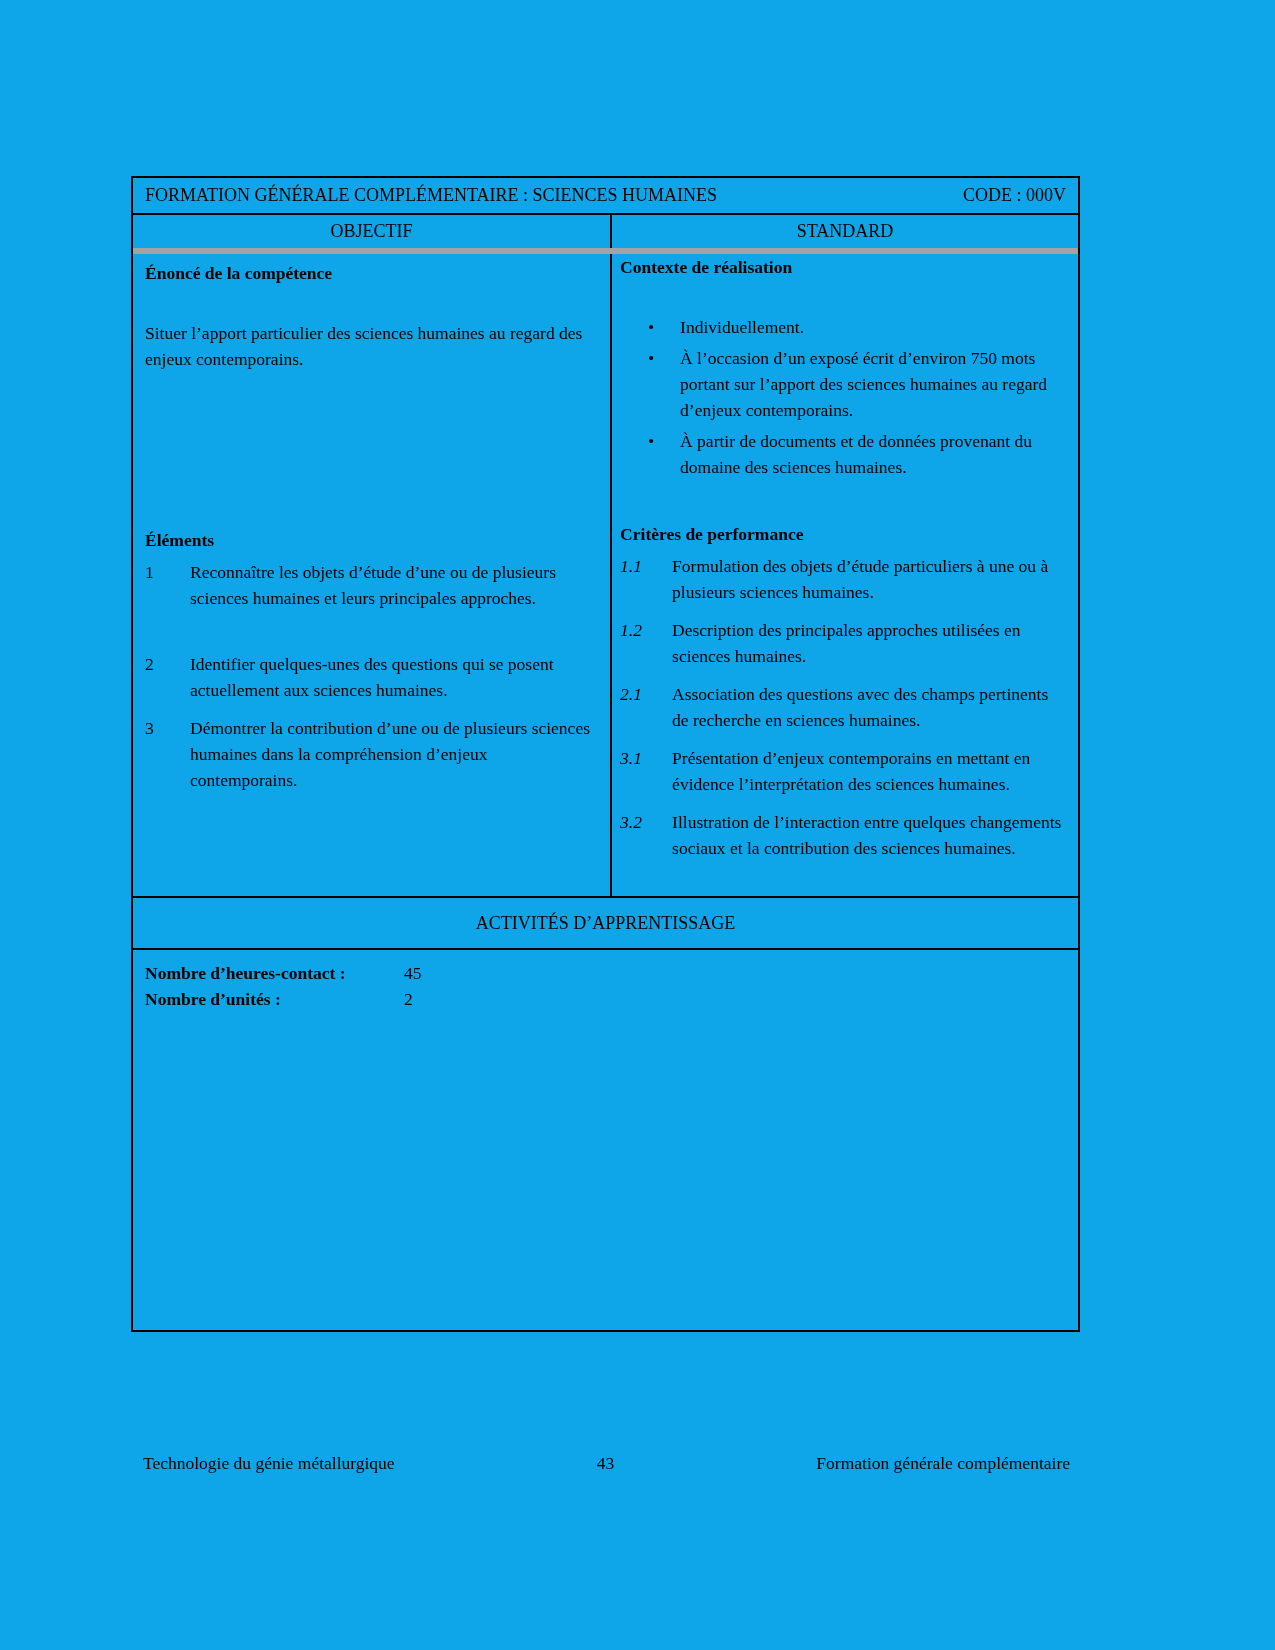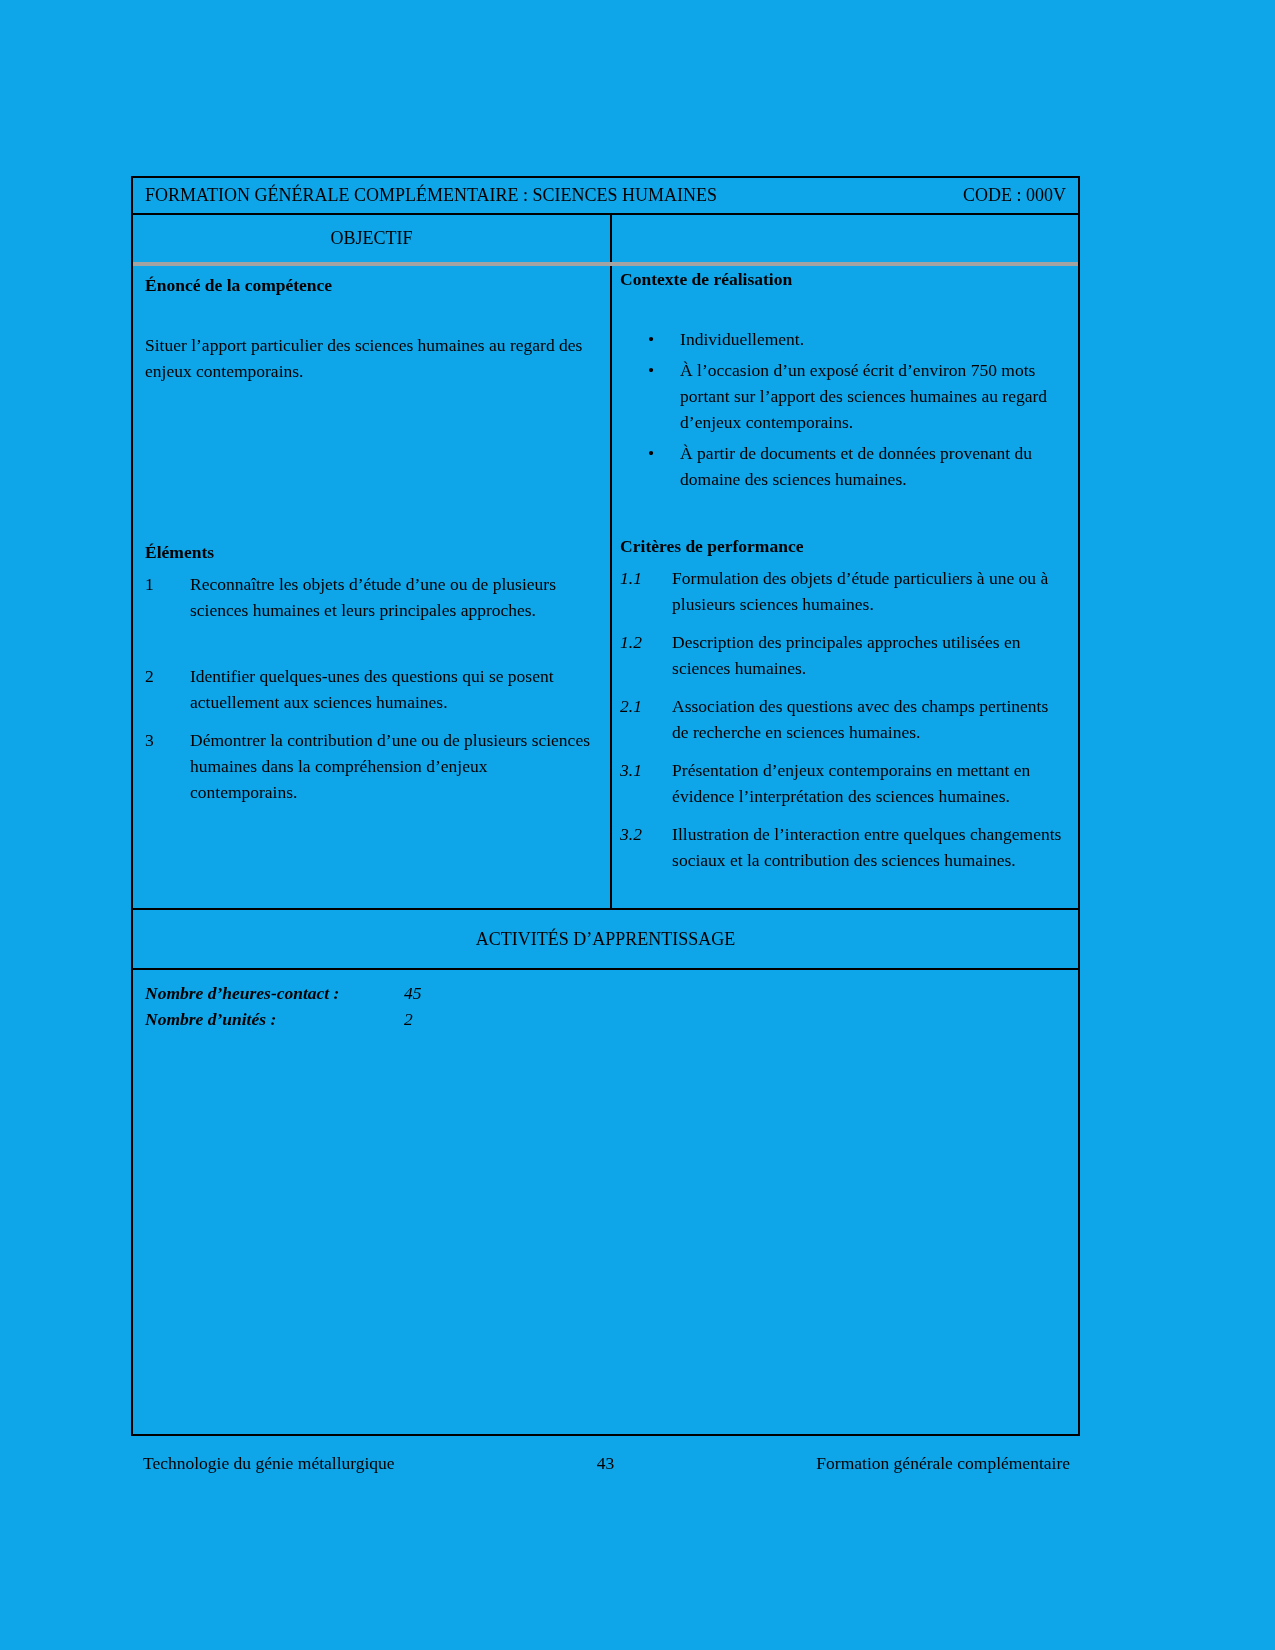--- a/index.html
+++ b/index.html
@@ -27,23 +27,23 @@
     justify-content: space-between;
     align-items: center;
     height: 37px;
     padding: 0 12px;
     font-size: 18px;
     border-bottom: 2px solid #000;
     white-space: nowrap;
   }
   .col-header-row {
     display: flex;
-    height: 51px;
+    height: 39px;
     font-size: 18px;
-    border-bottom: 4px solid #a3a3a3;
+    border-bottom: 6px solid #a3a3a3;
   }
   .col-header-row .hcell {
     display: flex;
     align-items: center;
     justify-content: center;
   }
   .w-left  { width: 50.7%; border-right: 2px solid #000; }
   .w-right { width: 49.3%; }
   .main-row {
     display: flex;
@@ -96,30 +96,29 @@
     position: absolute;
     left: 28px;
     top: 0;
   }
   .elem-1 { margin-bottom: 40px; }
   .elem-2 { margin-bottom: 12px; }
   .activites-row {
     display: flex;
     align-items: center;
     justify-content: center;
-    height: 60px;
+    height: 52px;
     font-size: 18px;
     border-bottom: 2px solid #000;
   }
   .bottom-row {
-    height: 464px;
+    height: 380px;
     padding: 10px 24px 0 12px;
     font-size: 17.5px;
     line-height: 26px;
-    font-style: italic;
   }
   .hours-line { display: flex; }
   .hours-line .lbl { font-weight: bold; width: 259px; }
   .footer {
     position: absolute;
     left: 143px;
     top: 1453px;
     width: 927px;
     display: flex;
     justify-content: space-between;
@@ -134,20 +133,21 @@
 
   <div class="doc-table">
 
     <div class="title-row">
       <span>FORMATION GÉNÉRALE COMPLÉMENTAIRE : SCIENCES HUMAINES</span>
       <span>CODE : 000V</span>
     </div>
 
     <div class="col-header-row">
       <div class="hcell w-left">OBJECTIF</div>
+      <div class="hcell w-right">STANDARD</div>
     </div>
 
     <div class="main-row">
 
       <div class="main-left">
         <div class="top-block">
           <div class="bold-heading mb-blankline">Énoncé de la compétence</div>
           <div>Situer l’apport particulier des sciences humaines au regard des enjeux contemporains.</div>
         </div>
         <div>

